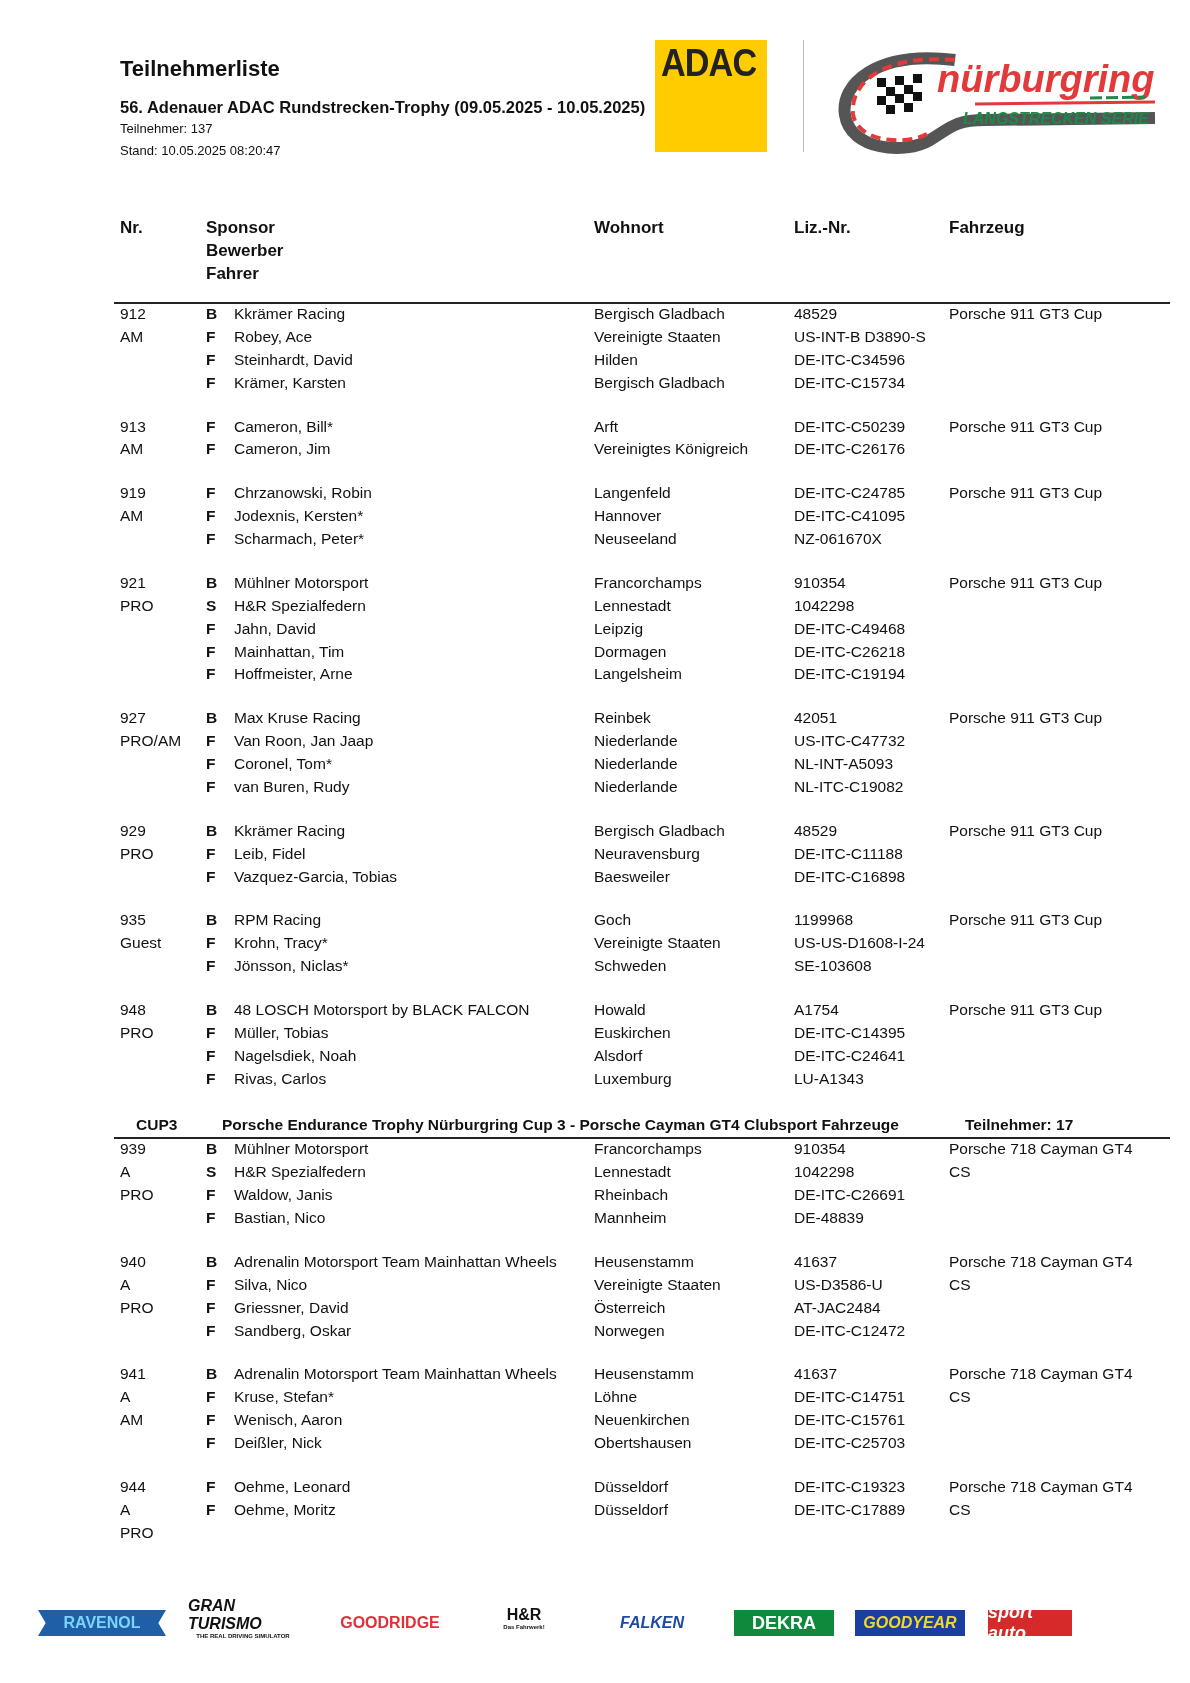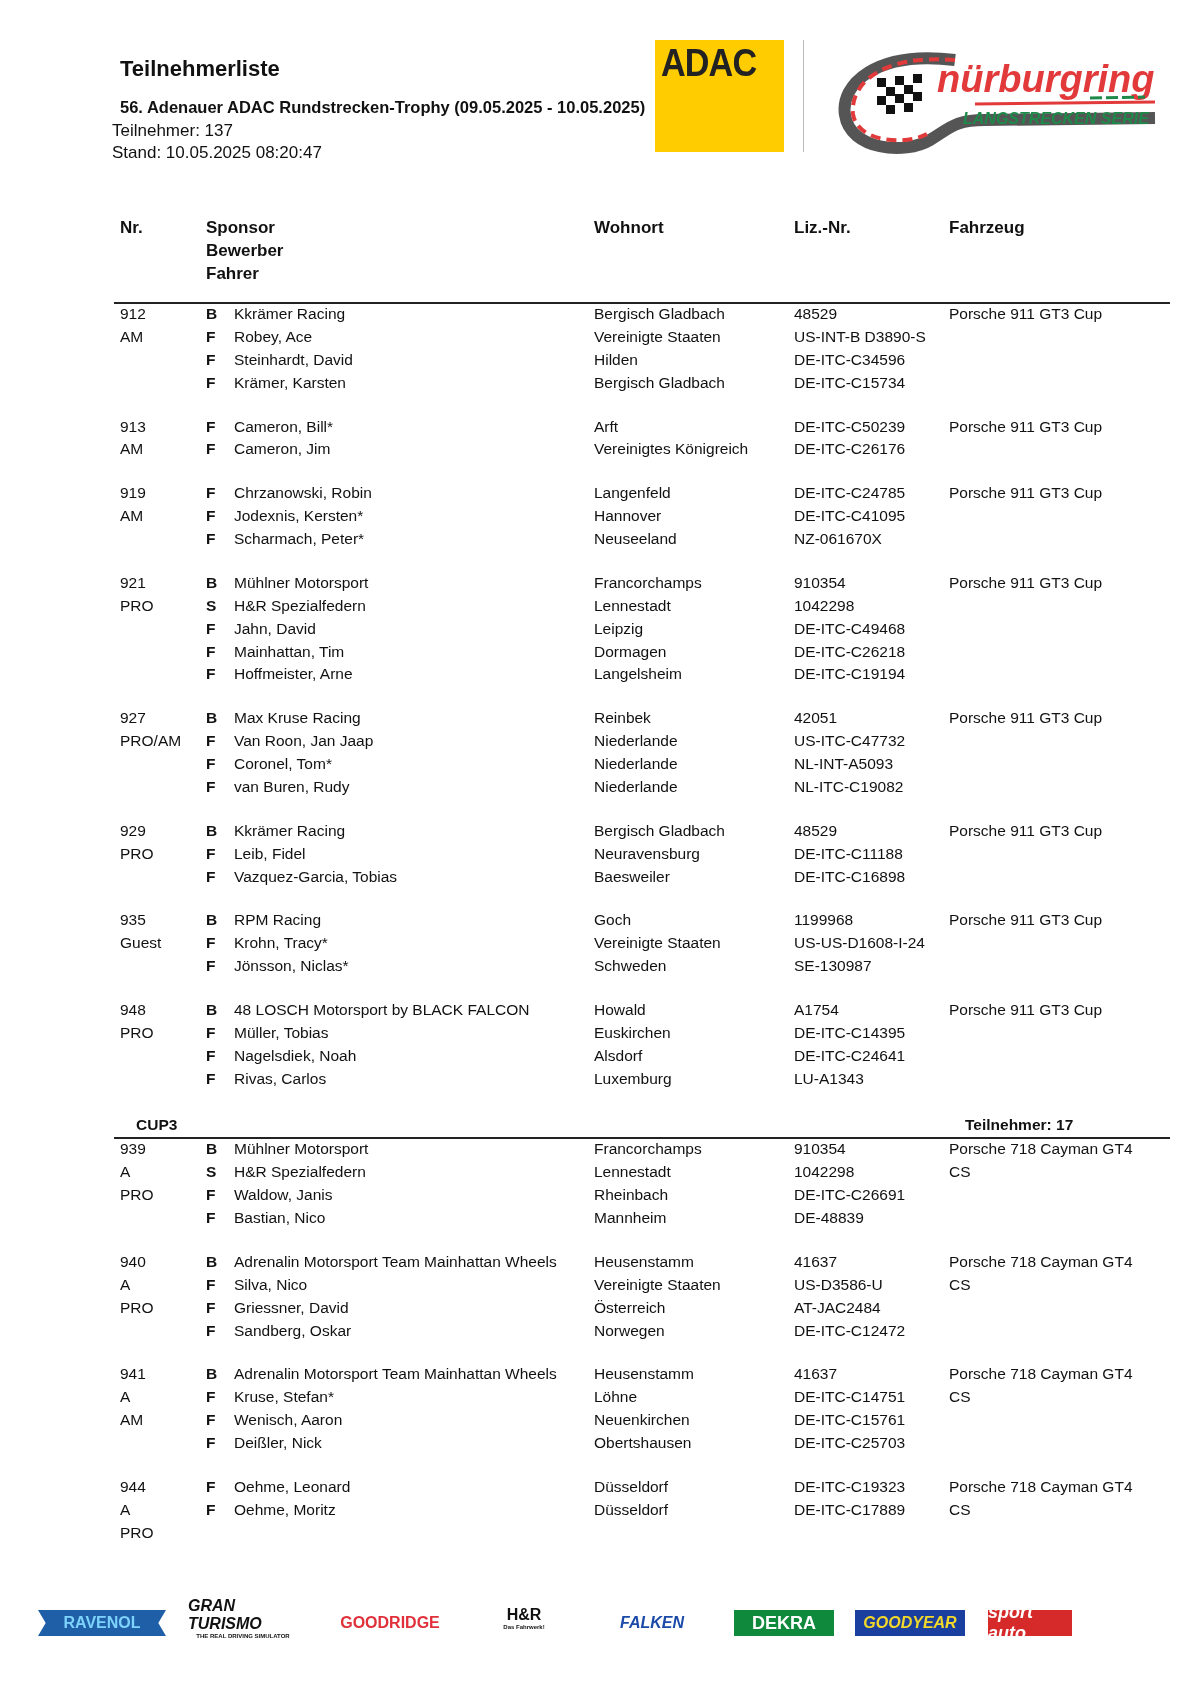--- a/index.html
+++ b/index.html
@@ -1,21 +1,21 @@
 <!DOCTYPE html>
 <html><head>
 <meta charset="utf-8">
 <style>
   html, body { margin:0; padding:0; background:#ffffff; }
   body { width:1190px; height:1683px; position:relative; overflow:hidden;
          font-family:"Liberation Sans", sans-serif; color:#111; }
   .hdr-title { position:absolute; left:120px; top:56px; font-size:22px; font-weight:bold; }
   .hdr-event { position:absolute; left:120px; top:98px; font-size:16.5px; font-weight:bold; white-space:nowrap; width:545px; overflow:hidden; }
-  .hdr-line { position:absolute; left:112px; font-size:17px; }
-  .adac { position:absolute; left:655px; top:40px; width:129px; height:112px; background:#ffcc00; }
+  .hdr-line { position:absolute; left:120px; font-size:13px; }
+  .adac { position:absolute; left:655px; top:40px; width:112px; height:112px; background:#ffcc00; }
   .adac span { position:absolute; left:6px; top:2px; font-size:38px; font-weight:bold; color:#222; letter-spacing:-1px; transform:scaleX(0.9); transform-origin:left; font-family:"Liberation Sans", sans-serif; }
   .vsep { position:absolute; left:803px; top:40px; width:1px; height:112px; background:#bbb; }
   .nbr { position:absolute; left:835px; top:40px; width:330px; height:115px; }
 
   .colhdr { position:absolute; font-size:17px; font-weight:bold; line-height:23px; }
   .rule { position:absolute; left:114px; width:1056px; height:1.5px; background:#222; }
 
   .row { position:absolute; left:0; width:1190px; height:23px; font-size:15.5px; line-height:23px; }
   .row > span { position:absolute; white-space:nowrap; }
   .c-nr { left:120px; }
@@ -230,21 +230,21 @@
       <span class="c-nr">Guest</span>
       <span class="c-role">F</span>
       <span class="c-name">Krohn, Tracy*</span>
       <span class="c-ort">Vereinigte Staaten</span>
       <span class="c-liz">US-US-D1608-I-24</span>
     </div>
     <div class="row" style="top: 954.1px;">
       <span class="c-role">F</span>
       <span class="c-name">Jönsson, Niclas*</span>
       <span class="c-ort">Schweden</span>
-      <span class="c-liz">SE-130987</span>
+      <span class="c-liz">SE-103608</span>
     </div>
     <div class="row" style="top: 997.9px;">
       <span class="c-nr">948</span>
       <span class="c-role">B</span>
       <span class="c-name">48 LOSCH Motorsport by BLACK FALCON</span>
       <span class="c-ort">Howald</span>
       <span class="c-liz">A1754</span>
       <span class="c-car">Porsche 911 GT3 Cup</span>
     </div>
     <div class="row" style="top: 1020.8px;">
@@ -261,20 +261,21 @@
       <span class="c-liz">DE-ITC-C24641</span>
     </div>
     <div class="row" style="top: 1066.6px;">
       <span class="c-role">F</span>
       <span class="c-name">Rivas, Carlos</span>
       <span class="c-ort">Luxemburg</span>
       <span class="c-liz">LU-A1343</span>
     </div>
     <div class="grp" style="top: 1113.4px;">
       <span style="left: 120px;">CUP3</span>
+      <span style="left: 206px;">Porsche Endurance Trophy Nürburgring Cup 3 - Porsche Cayman GT4 Clubsport Fahrzeuge</span>
       <span style="left: 949px;">Teilnehmer: 17</span>
     </div>
     <div class="rule" style="top: 1137.4px;"></div>
     <div class="row" style="top: 1137.4px;">
       <span class="c-nr">939</span>
       <span class="c-role">B</span>
       <span class="c-name">Mühlner Motorsport</span>
       <span class="c-ort">Francorchamps</span>
       <span class="c-liz">910354</span>
       <span class="c-car">Porsche 718 Cayman GT4</span>

